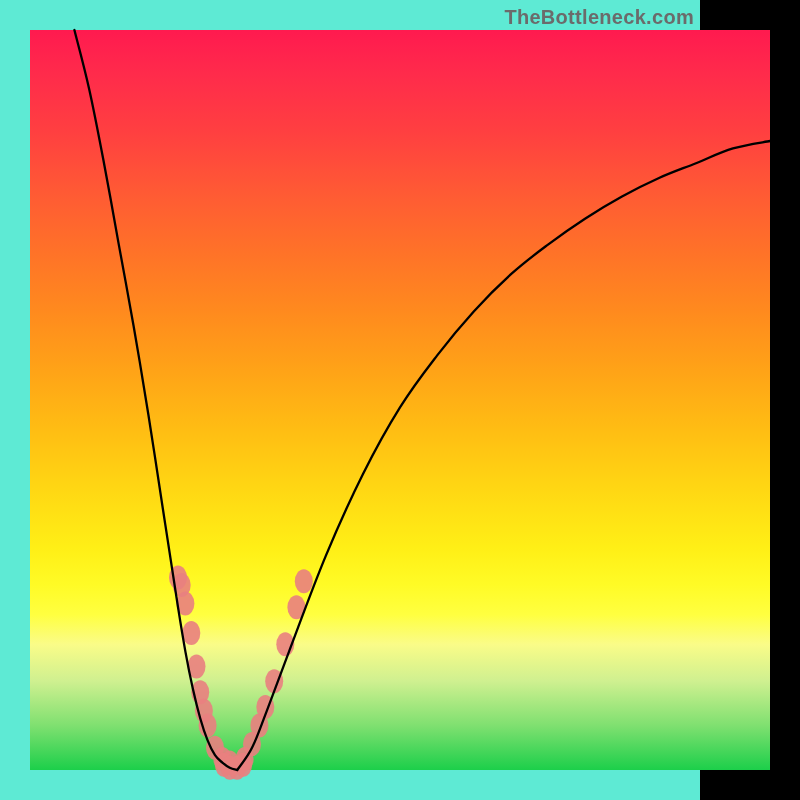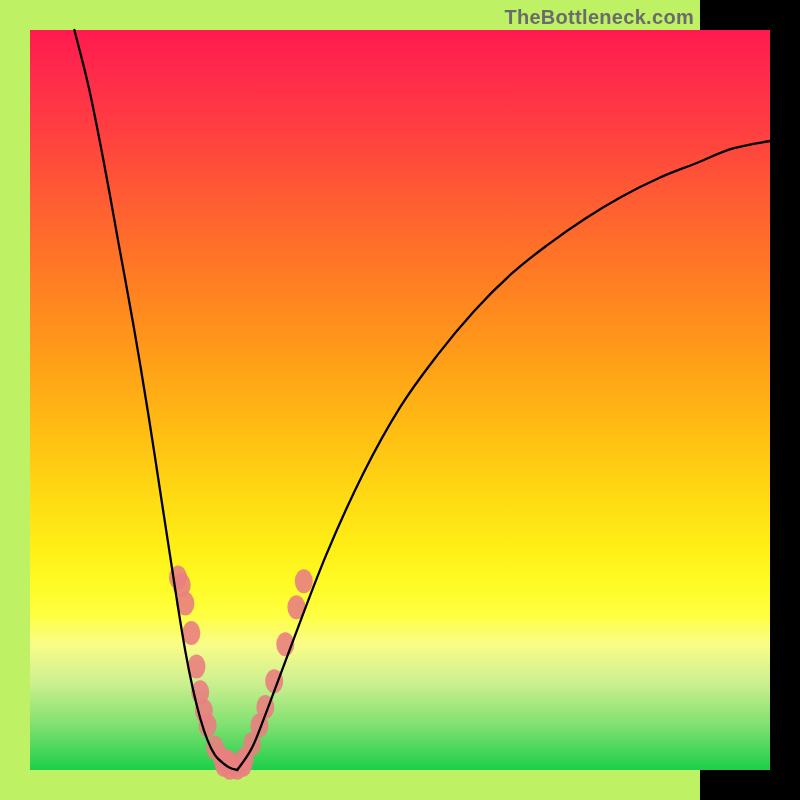--- a/index.html
+++ b/index.html
@@ -1,16 +1,16 @@
 <!DOCTYPE html>
 <html><head>
 <meta charset="utf-8">
 <style>
   html,body{margin:0;padding:0;width:800px;height:800px;overflow:hidden;background:#000;font-family:Arial,Helvetica,sans-serif}
-  .frame{position:absolute;left:0;top:0;width:700px;height:800px;background:#bef264}
+  .frame{position:absolute;left:0;top:0;width:700px;height:800px;background:#5eead4}
   .plot{position:absolute;left:30px;top:30px;width:740px;height:740px;
     background:linear-gradient(to bottom,
       #ff1a4f 0%,
       #ff2b4b 6%,
       #ff4040 14%,
       #ff5a34 22%,
       #ff7228 30%,
       #ff8a1e 38%,
       #ffa317 46%,
       #ffbd13 54%,

